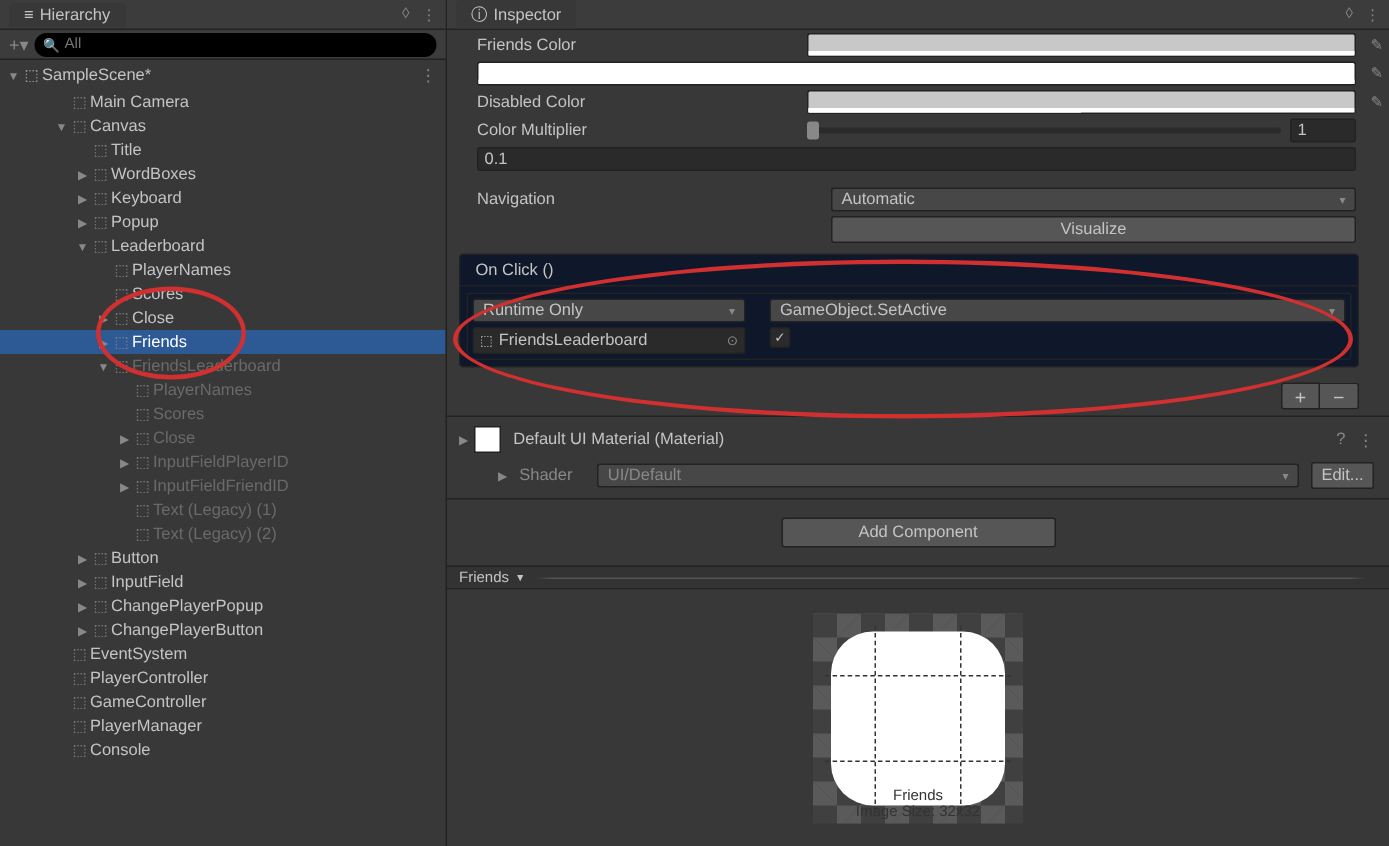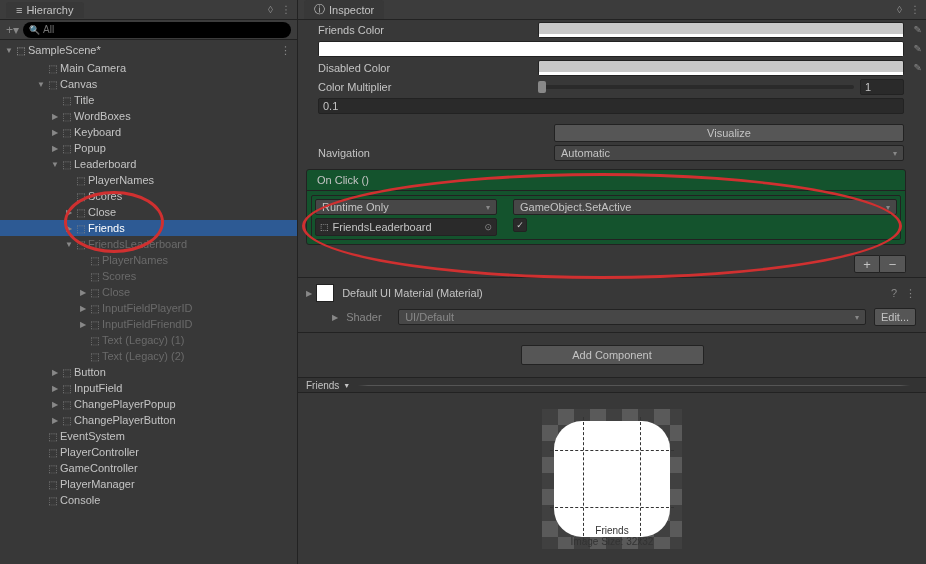--- a/index.html
+++ b/index.html
@@ -35,21 +35,21 @@
 .eyedropper { position: absolute; right: 4px; top: 2px; color: #888; font-size: 10px; }
 .slider-row { display: flex; align-items: center; gap: 6px; }
 .slider { flex: 1; height: 4px; background: #2a2a2a; border-radius: 2px; position: relative; }
 .slider-thumb { position: absolute; width: 8px; height: 12px; background: #888; border-radius: 2px; top: -4px; left: 0; }
 .num-input { background: #2a2a2a; border: 1px solid #222; color: #c4c4c4; height: 16px; width: 44px; padding: 0 4px; font-size: 11px; border-radius: 2px; }
 .text-input { background: #2a2a2a; border: 1px solid #222; color: #c4c4c4; height: 16px; width: 100%; padding: 0 4px; font-size: 11px; border-radius: 2px; }
 .dropdown { background: #474747; border: 1px solid #222; color: #c4c4c4; height: 16px; padding: 0 18px 0 6px; font-size: 11px; border-radius: 2px; position: relative; display: flex; align-items: center; }
 .dropdown::after { content: "▾"; position: absolute; right: 6px; color: #888; font-size: 8px; }
 .nav-row { display: flex; align-items: center; padding-left: 20px; height: 20px; }
 .btn { background: #565656; border: 1px solid #222; color: #c4c4c4; height: 18px; display: flex; align-items: center; justify-content: center; border-radius: 2px; font-size: 11px; cursor: default; }
-.section-box { border: 1px solid #222; border-radius: 3px; margin: 6px 20px 6px 8px; background: #14532d; }
+.section-box { border: 1px solid #222; border-radius: 3px; margin: 6px 20px 6px 8px; background: #0f172a; }
 .section-header { padding: 4px 10px; border-bottom: 1px solid #222; font-size: 11px; }
 .onclick-body { padding: 4px; }
 .onclick-grid { display: flex; gap: 16px; }
 .onclick-left { width: 182px; display: flex; flex-direction: column; gap: 3px; }
 .onclick-right { flex: 1; display: flex; flex-direction: column; gap: 3px; }
 .obj-field { background: #2a2a2a; border: 1px solid #222; border-radius: 2px; height: 18px; display: flex; align-items: center; padding: 0 4px; gap: 4px; position: relative; }
 .obj-picker { position: absolute; right: 4px; color: #888; font-size: 9px; }
 .checkbox { width: 14px; height: 14px; background: #2a2a2a; border: 1px solid #222; border-radius: 2px; display: flex; align-items: center; justify-content: center; font-size: 9px; }
 .footer-btns { display: flex; justify-content: flex-end; padding: 4px 20px 4px 0; gap: 0; }
 .footer-btn { background: #565656; border: 1px solid #222; width: 26px; height: 18px; display: flex; align-items: center; justify-content: center; font-size: 13px; color: #c4c4c4; }
@@ -306,31 +306,31 @@
           </div>
         <input class="num-input" value="1" style="">
       </div>
     </div>
     <div class="prop-row">
       <div class="prop-field"><input class="text-input" value="0.1" style=""></div>
     </div>
 
     <div style="height:8px"></div>
     <div class="nav-row">
-      <div style="flex:1;padding-left:236px;padding-right:22px">
-          <div class="btn" style="width:100%">
-            <span>Visualize</span>
-          </div>
-        </div>
-    </div>
-    <div class="nav-row">
       <div class="prop-label" style="width:236px">Navigation</div>
       <div style="flex:1;padding-right:22px">
           <div class="dropdown">
             <span>Automatic</span>
+          </div>
+        </div>
+    </div>
+    <div class="nav-row">
+      <div style="flex:1;padding-left:236px;padding-right:22px">
+          <div class="btn" style="width:100%">
+            <span>Visualize</span>
           </div>
         </div>
     </div>
 
     <div class="section-box">
       <div class="section-header">On Click ()</div>
       <div class="onclick-body">
         <div style="border:1px solid #222;border-radius:2px;padding:3px">
         <div class="onclick-grid">
           <div class="onclick-left">

